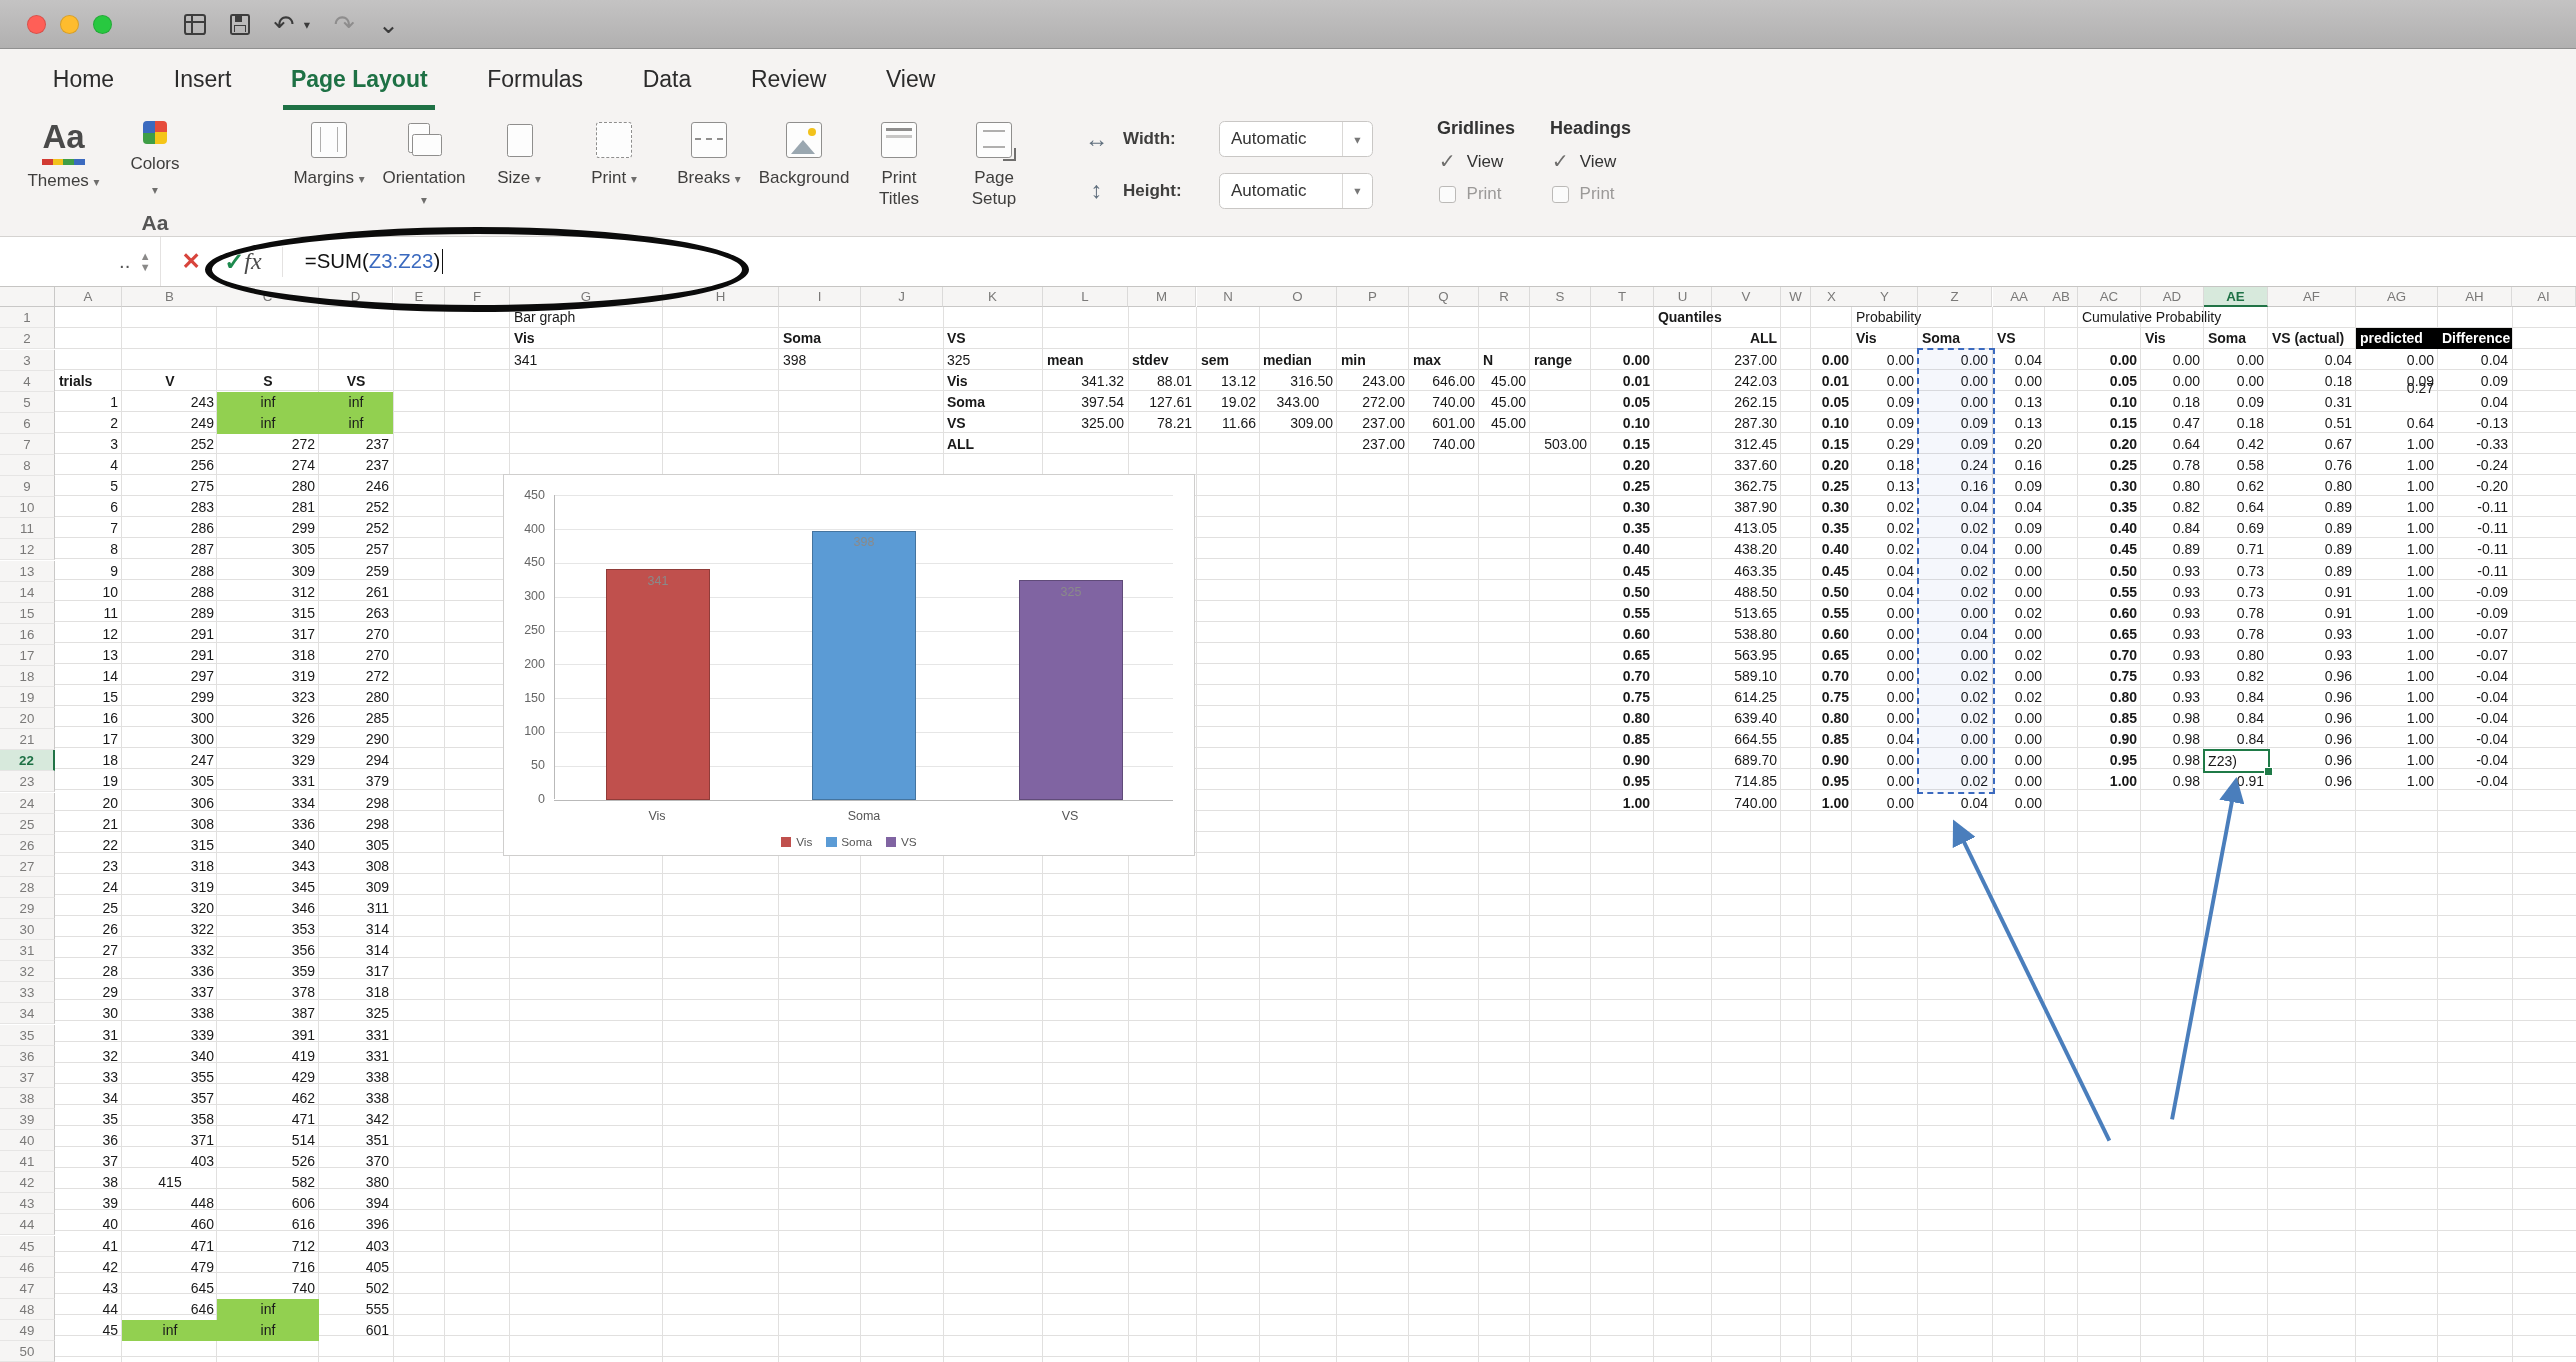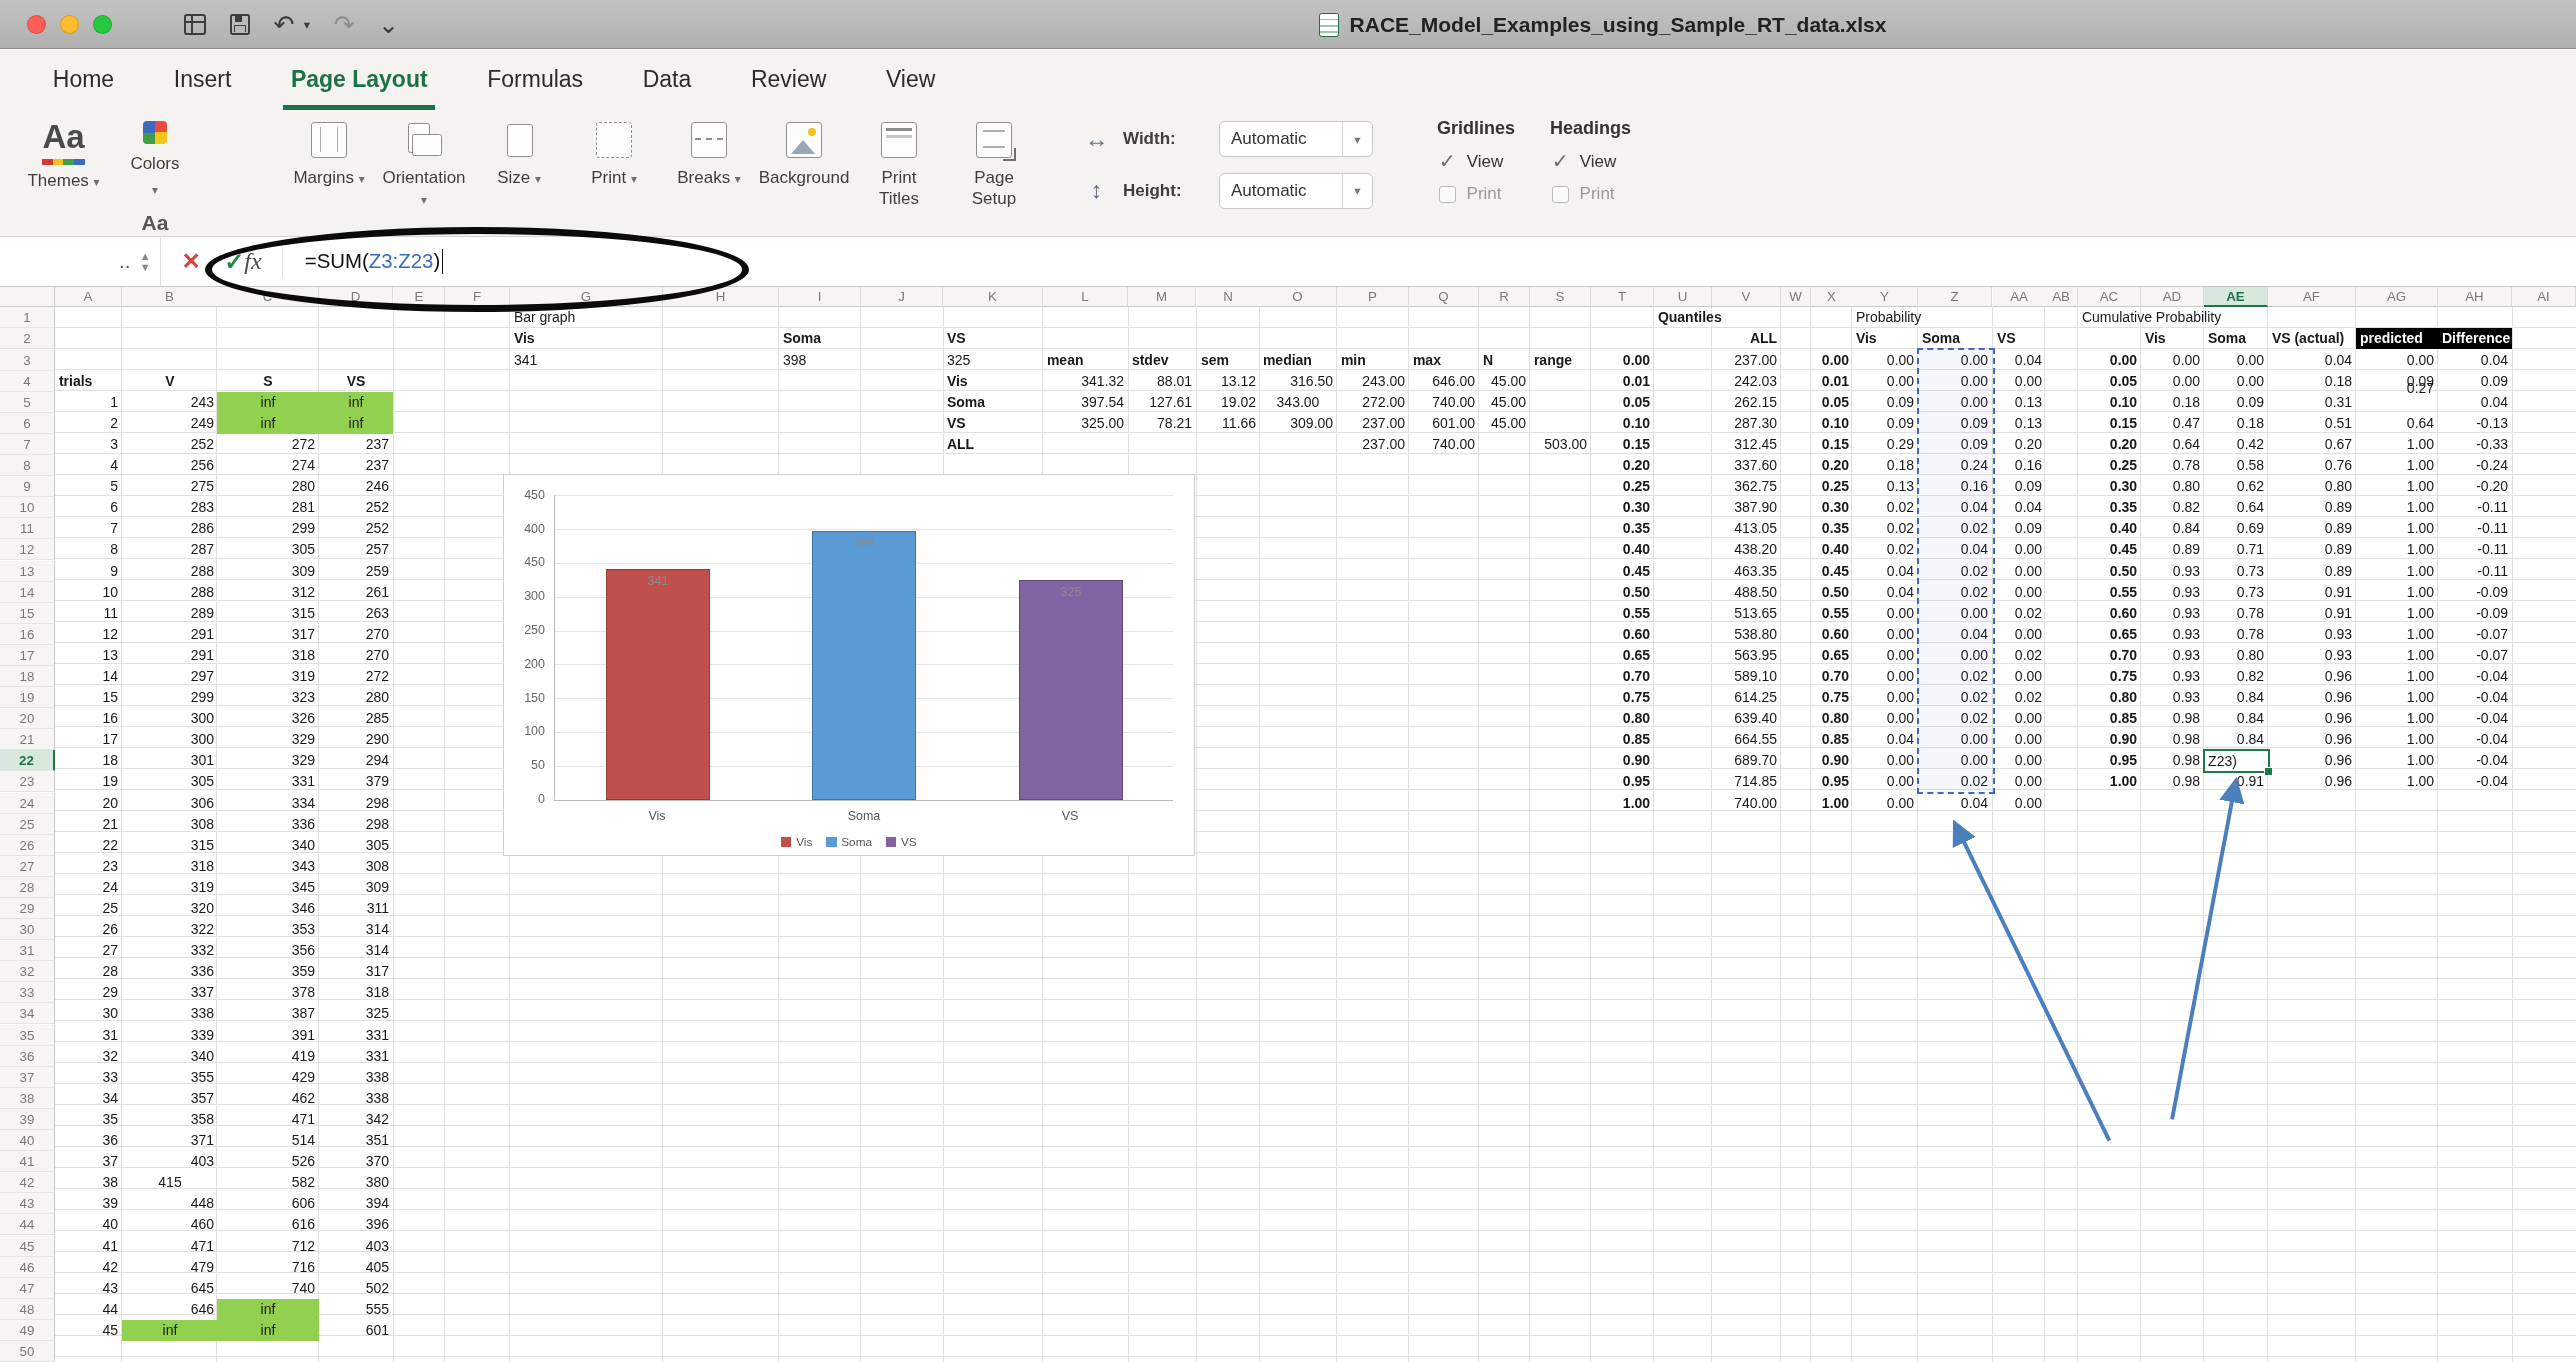--- a/index.html
+++ b/index.html
@@ -131,24 +131,20 @@
       <span class="tl yellow"></span>
       <span class="tl green"></span>
     </div>
     <div class="tb-tools">
       <span class="ic-grid"></span>
       <span class="ic-save"></span>
       <span class="tbi">↶</span>
       <span class="mini-caret">▾</span>
       <span class="tbi dis">↷</span>
       <span class="tbi">⌄</span>
-    </div>
-    <div class="doc-title">
-      <span class="doc-ic"></span>
-      <span>RACE_Model_Examples_using_Sample_RT_data.xlsx</span>
     </div>
   </div>
 
   <div class="tabbar">
       <div class="tab">Home</div>
       <div class="tab">Insert</div>
       <div class="tab active">Page Layout</div>
       <div class="tab">Formulas</div>
       <div class="tab">Data</div>
       <div class="tab">Review</div>
@@ -514,21 +510,21 @@
       <div class="cell" style="left: 319px; top: 400px; width: 74px; text-align: right;">280</div>
       <div class="cell" style="left: 55px; top: 421px; width: 67px; text-align: right;">16</div>
       <div class="cell" style="left: 122px; top: 421px; width: 96px; text-align: right;">300</div>
       <div class="cell" style="left: 217px; top: 421px; width: 102px; text-align: right;">326</div>
       <div class="cell" style="left: 319px; top: 421px; width: 74px; text-align: right;">285</div>
       <div class="cell" style="left: 55px; top: 442px; width: 67px; text-align: right;">17</div>
       <div class="cell" style="left: 122px; top: 442px; width: 96px; text-align: right;">300</div>
       <div class="cell" style="left: 217px; top: 442px; width: 102px; text-align: right;">329</div>
       <div class="cell" style="left: 319px; top: 442px; width: 74px; text-align: right;">290</div>
       <div class="cell" style="left: 55px; top: 463px; width: 67px; text-align: right;">18</div>
-      <div class="cell" style="left: 122px; top: 463px; width: 96px; text-align: right;">301</div>
+      <div class="cell" style="left: 122px; top: 463px; width: 96px; text-align: right;">247</div>
       <div class="cell" style="left: 217px; top: 463px; width: 102px; text-align: right;">329</div>
       <div class="cell" style="left: 319px; top: 463px; width: 74px; text-align: right;">294</div>
       <div class="cell" style="left: 55px; top: 484px; width: 67px; text-align: right;">19</div>
       <div class="cell" style="left: 122px; top: 484px; width: 96px; text-align: right;">305</div>
       <div class="cell" style="left: 217px; top: 484px; width: 102px; text-align: right;">331</div>
       <div class="cell" style="left: 319px; top: 484px; width: 74px; text-align: right;">379</div>
       <div class="cell" style="left: 55px; top: 506px; width: 67px; text-align: right;">20</div>
       <div class="cell" style="left: 122px; top: 506px; width: 96px; text-align: right;">306</div>
       <div class="cell" style="left: 217px; top: 506px; width: 102px; text-align: right;">334</div>
       <div class="cell" style="left: 319px; top: 506px; width: 74px; text-align: right;">298</div>

